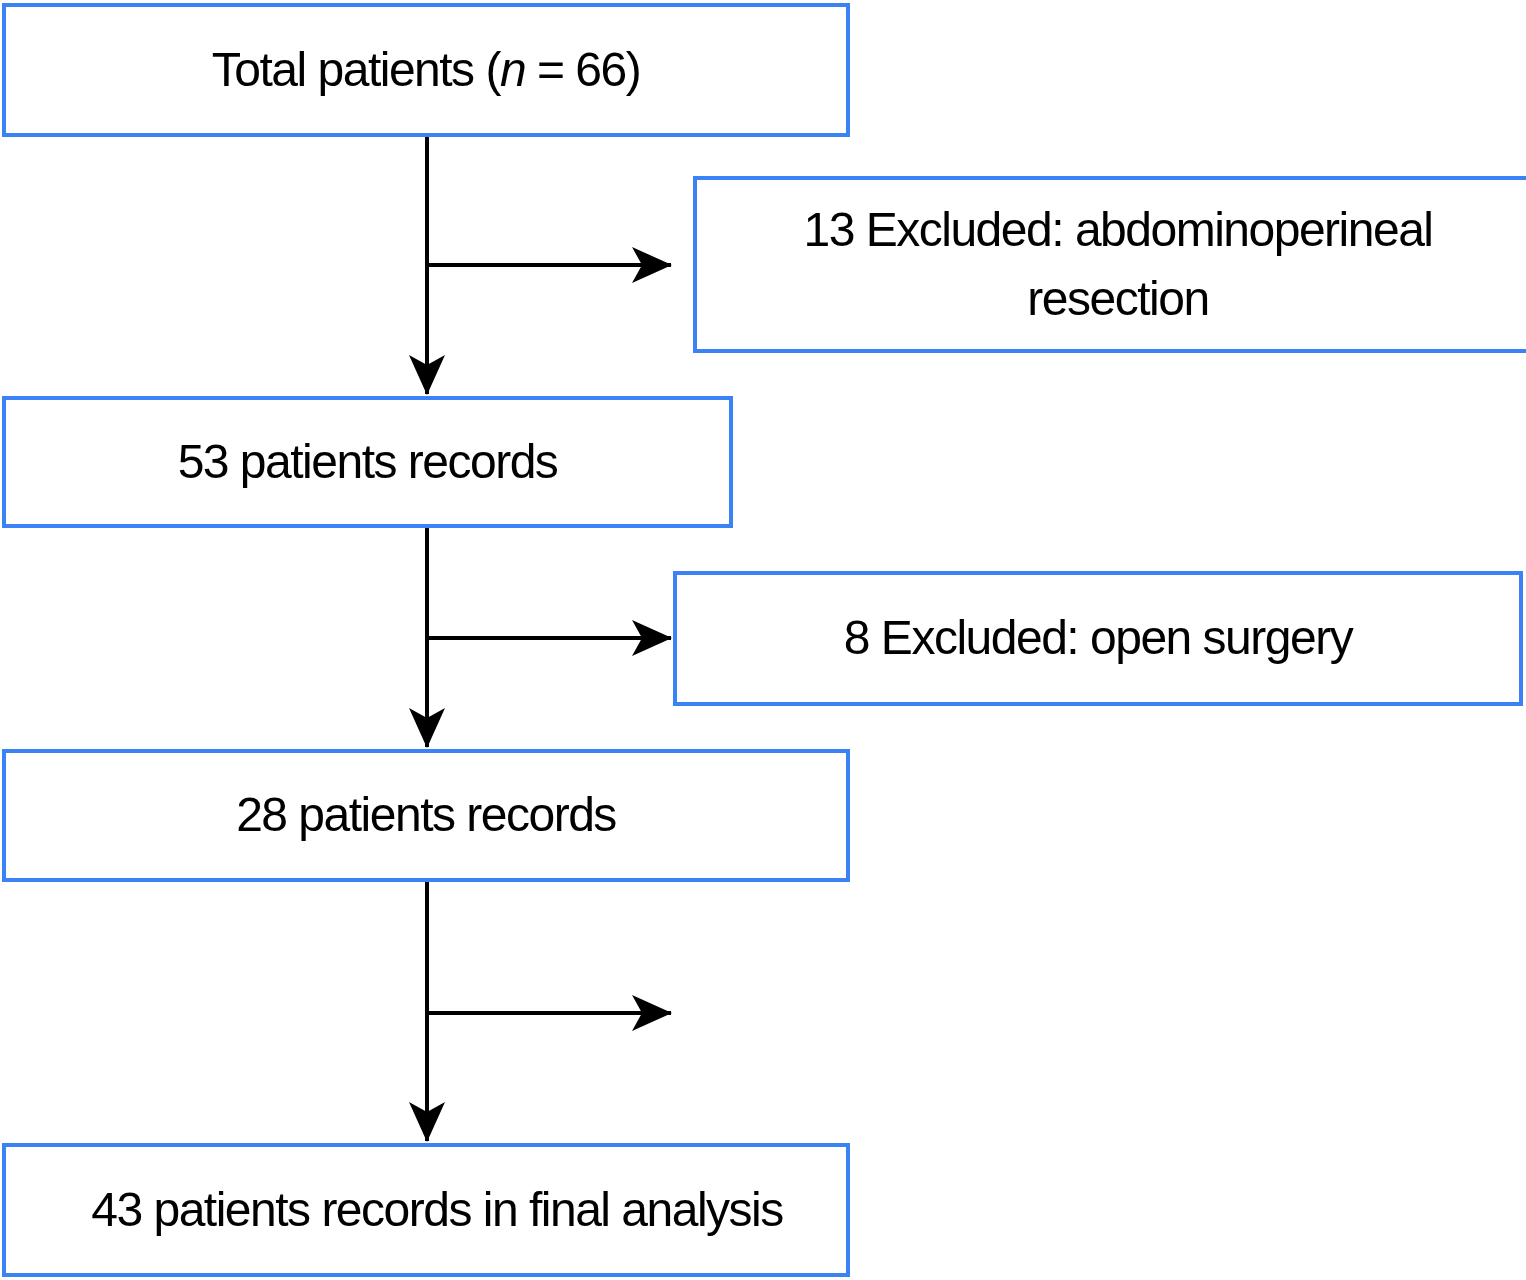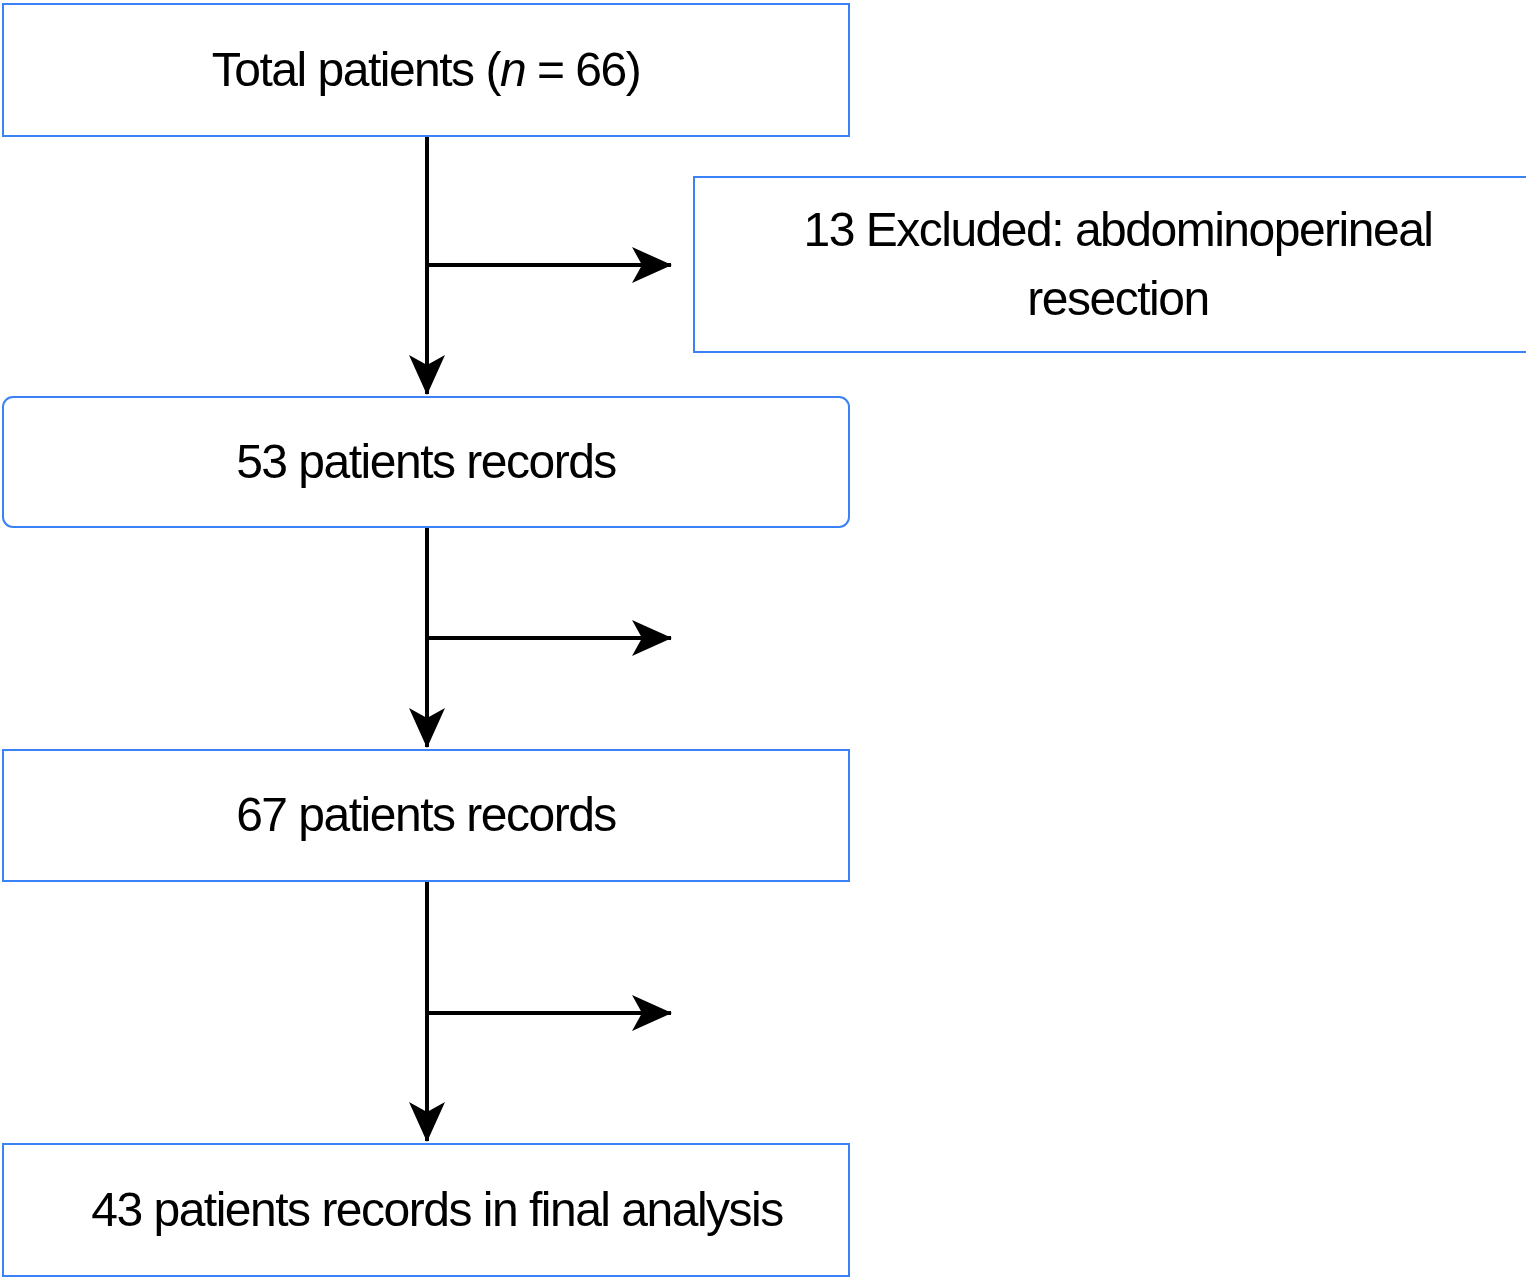--- a/index.html
+++ b/index.html
@@ -20,38 +20,38 @@
   .connectors {
     position: absolute;
     left: 0;
     top: 0;
     width: 1526px;
     height: 1280px;
   }
   .node {
     position: absolute;
     box-sizing: border-box;
-    border: 2px solid #3b82f6;
+    border: 4px solid #3b82f6;
     background: #ffffff;
     display: flex;
     align-items: center;
     justify-content: center;
     text-align: center;
     color: #000000;
     font-size: 48px;
     letter-spacing: -1.5px;
     line-height: 1.42;
   }
   .node .label { white-space: pre-line; }
   .node .label.single { white-space: nowrap; }
   .var-italic { font-style: italic; }
 
   
   .n-total   { left: 2px;  top: 3px;    width: 848px; height: 134px; }
-  .n-rec53   { left: 2px;  top: 396px;  width: 848px; height: 132px; border-radius: 11px; }
+  .n-rec53   { left: 2px;  top: 396px;  width: 731px; height: 132px; }
   .n-rec45   { left: 2px;  top: 749px;  width: 848px; height: 133px; }
   .n-final   { left: 2px;  top: 1143px; width: 848px; height: 134px; padding-left: 22px; }
 
   
   .n-excl1   { left: 673px; top: 176px; width: 850px; height: 177px; margin-left: 20px; }
   .n-excl2   { left: 673px; top: 571px; width: 850px; height: 135px; }
   .n-excl3   { left: 673px; top: 926px; width: 850px; height: 175px; }
 
   svg line { stroke: #000000; stroke-width: 4px; }
 </style>
@@ -78,27 +78,30 @@
 
   <div class="node n-total">
     <span class="label single"><span>Total patients (</span><span class="var-italic">n</span><span> = 66)</span></span>
   </div>
 
   <div class="node n-rec53">
     <span class="label single">53 patients records</span>
   </div>
 
   <div class="node n-rec45">
-    <span class="label single">67 patients records</span>
+    <span class="label single">28 patients records</span>
   </div>
 
   <div class="node n-final">
     <span class="label single">43 patients records in final analysis</span>
   </div>
 
   <div class="node n-excl1">
     <span class="label">13 Excluded: abdominoperineal
 resection</span>
   </div>
 
+  <div class="node n-excl2">
+    <span class="label">8 Excluded: open surgery</span>
+  </div>
 
 
 </div>
 
 </body></html>

